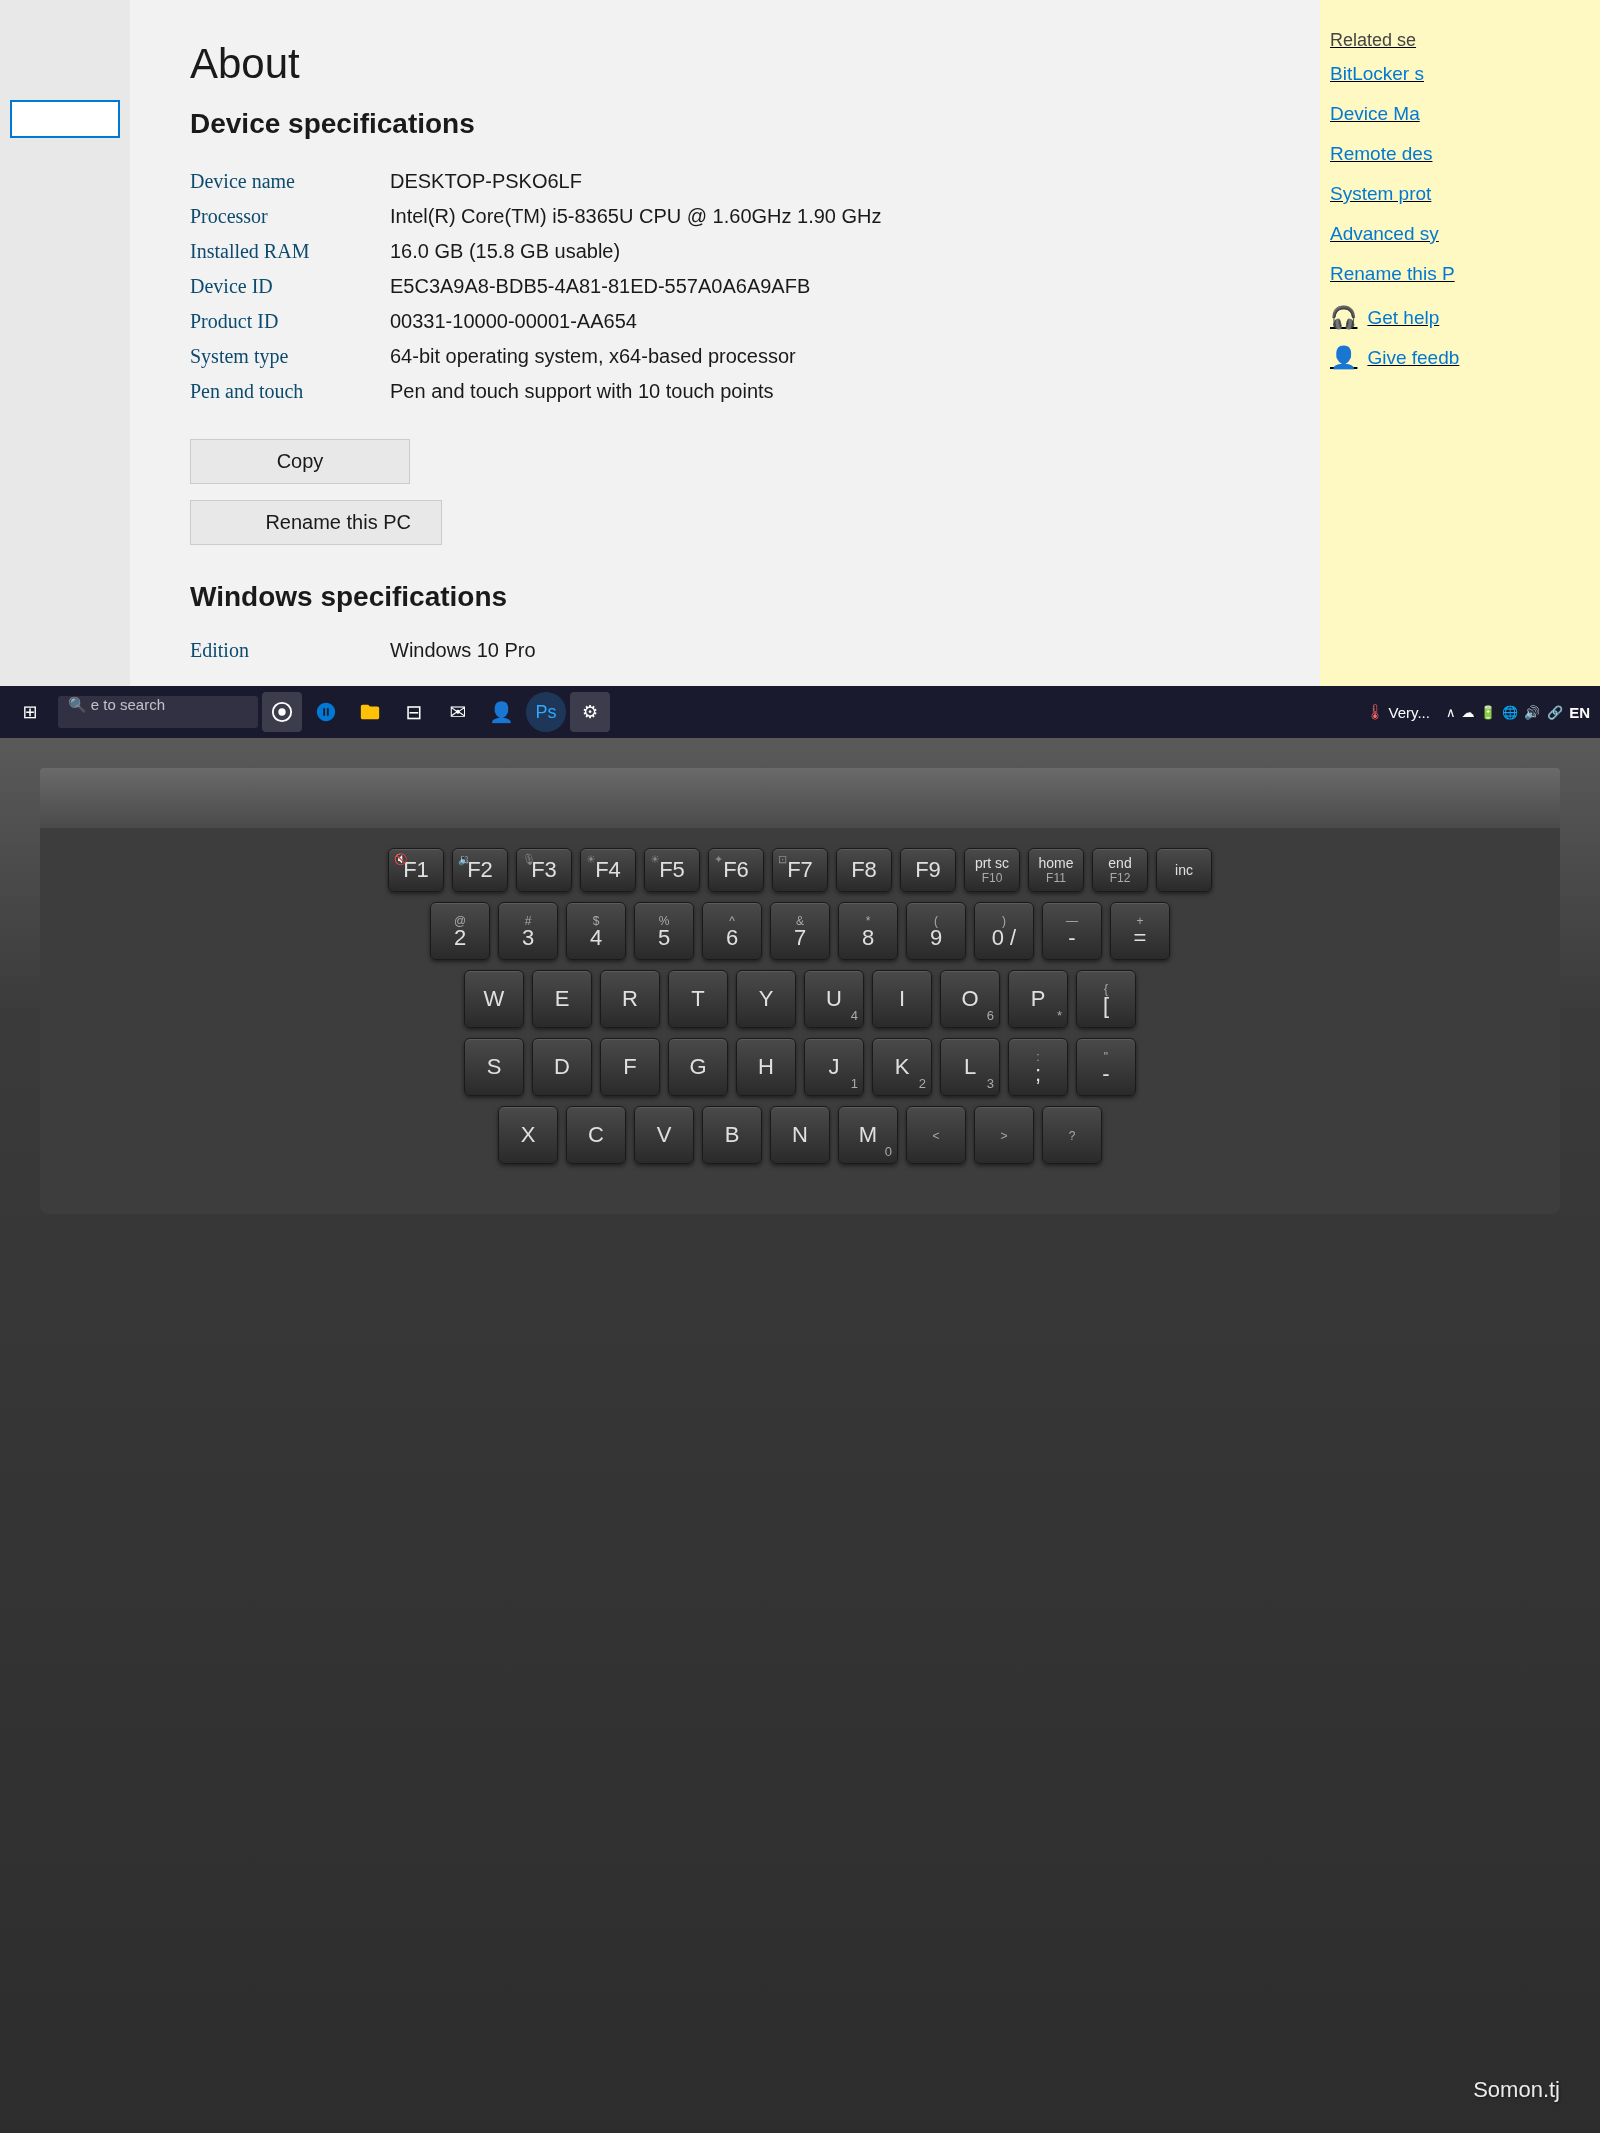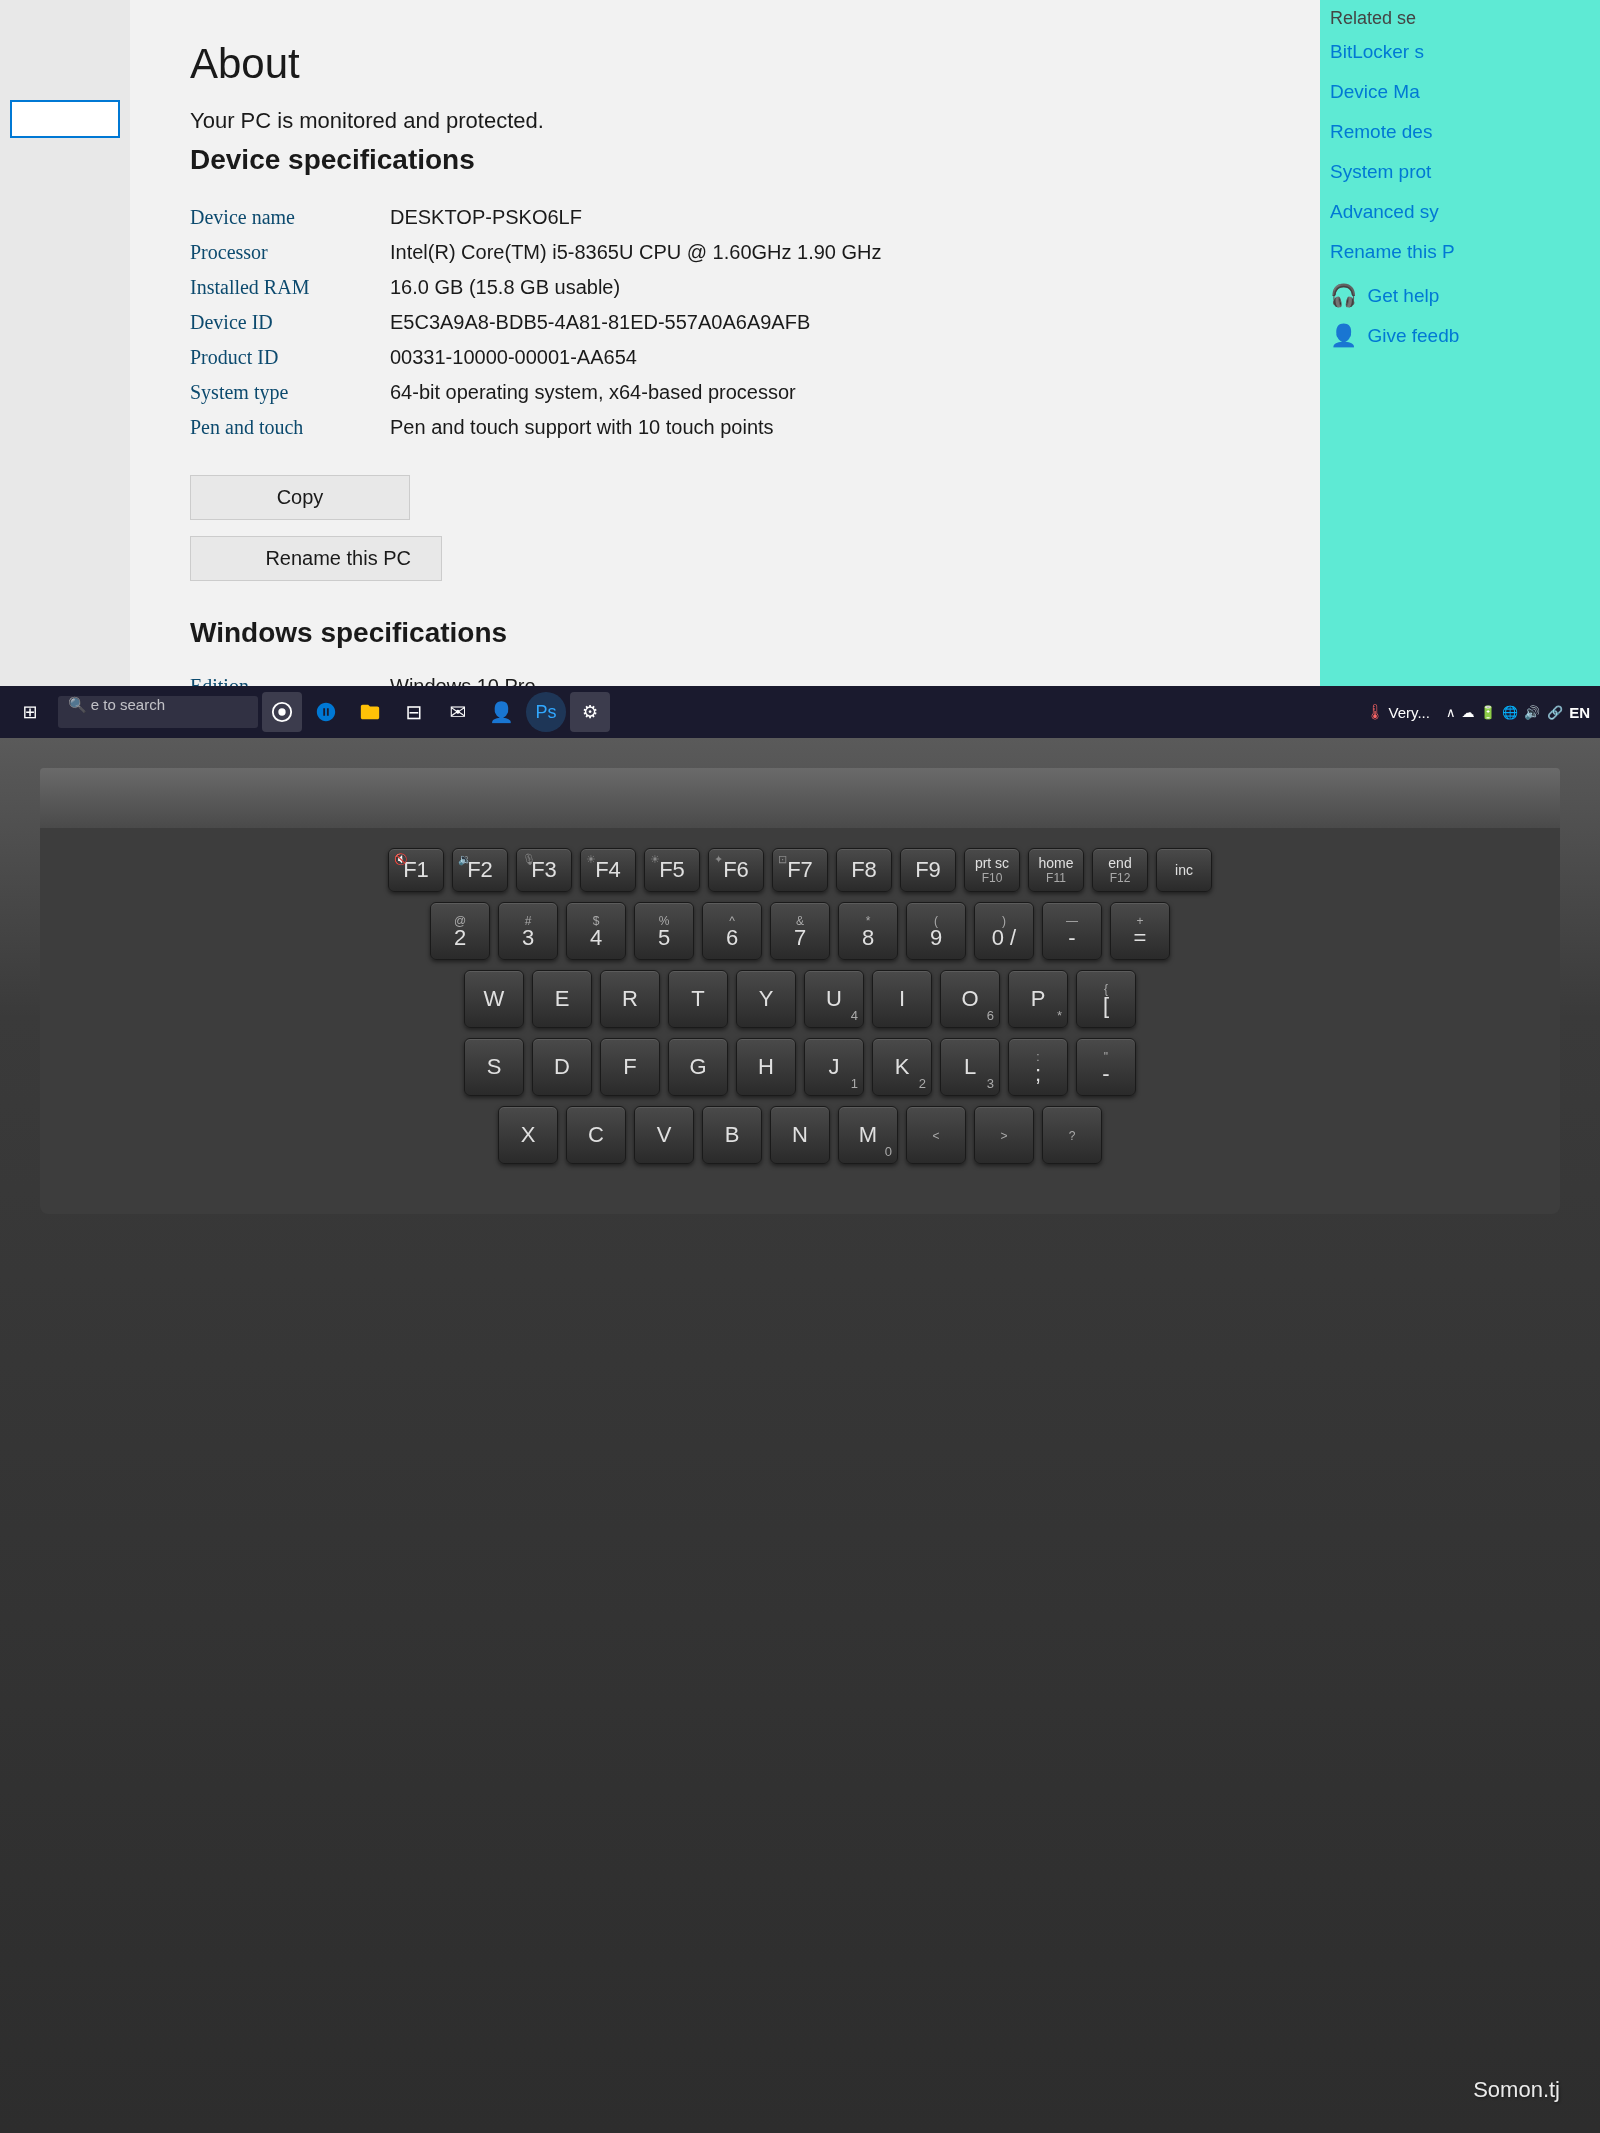--- a/index.html
+++ b/index.html
@@ -136,22 +136,23 @@
     .windows-section-title {
       font-size: 28px;
       font-weight: 600;
       color: #1a1a1a;
       margin-bottom: 20px;
     }
 
     
     .related-panel {
       width: 280px;
-      background: #5eead4;
-      padding: 8px 20px 20px 10px;
+      background: #fef9c3;
+      padding: 30px 20px 20px 10px;
+      text-decoration: underline;
     }
 
     .related-label {
       font-size: 18px;
       color: #444;
       margin-bottom: 12px;
     }
 
     .related-link {
       color: #0078d4;
@@ -368,21 +369,20 @@
 <body>
 
 <div class="settings-area">
 
   <div class="sidebar-hint">
     <div class="search-box-hint"></div>
   </div>
 
   <div class="main-content">
     <h1 class="page-title">About</h1>
-    <p class="protection-text">Your PC is monitored and protected.</p>
 
     <h2 class="section-title">Device specifications</h2>
 
     <table class="specs-table">
       <tbody id="device-specs-body">
           <tr>
       <td>Device name</td>
       <td>DESKTOP-PSKO6LF</td>
     </tr>
           <tr>

